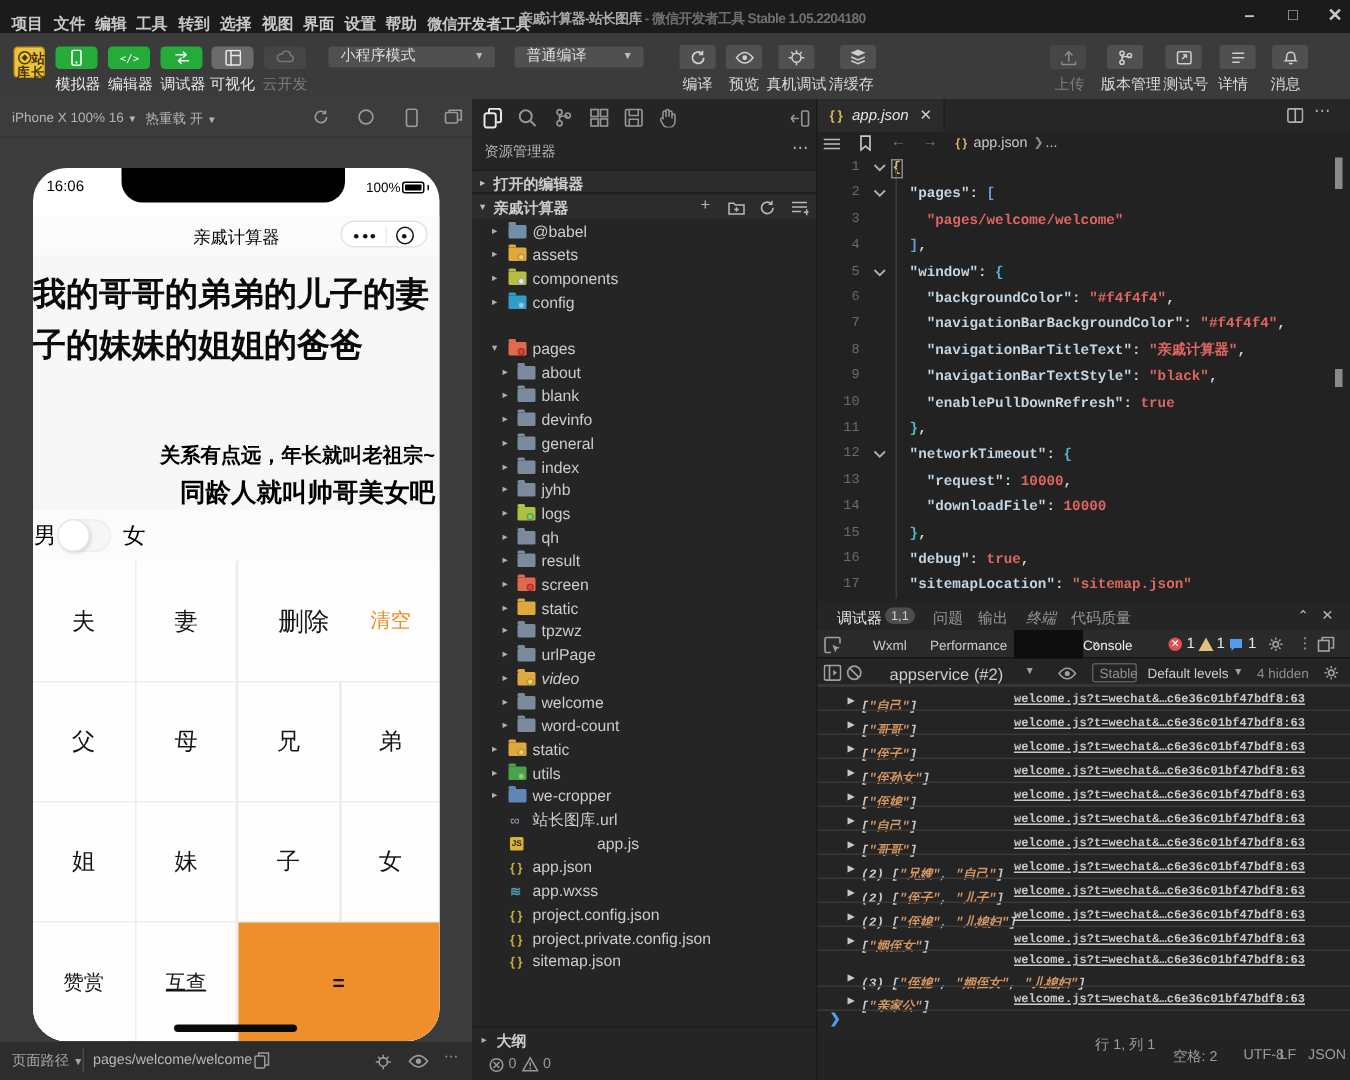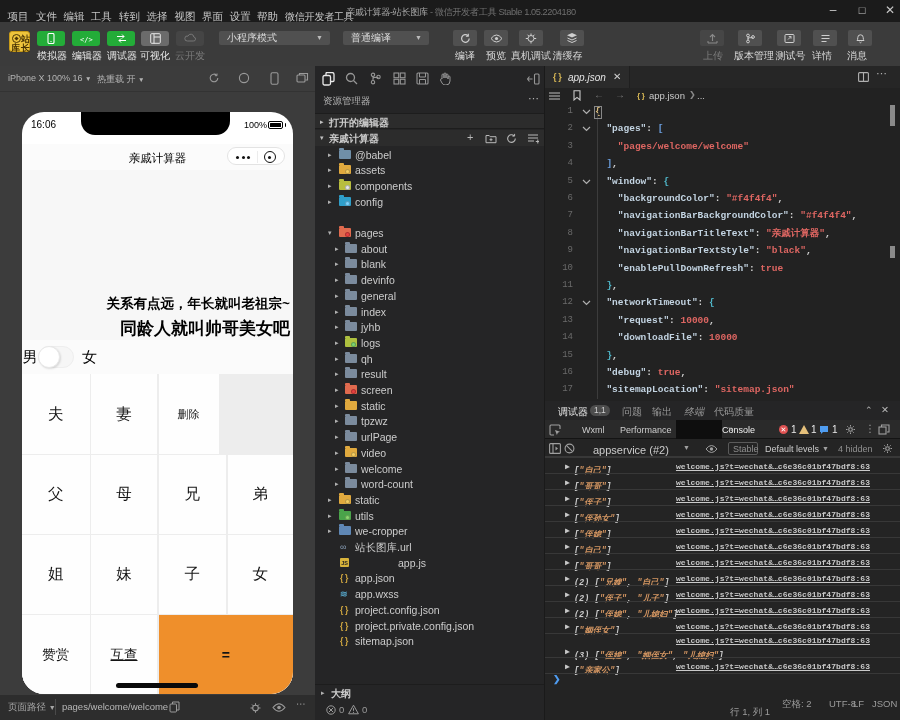--- a/index.html
+++ b/index.html
@@ -1,20 +1,20 @@
 <!DOCTYPE html>
 <html><head>
 <meta charset="utf-8">
 <style>
 * { margin:0; padding:0; box-sizing:border-box; }
 html,body { width:900px; height:720px; overflow:hidden; background:#1e1e1e;
   font-family:"Liberation Sans", sans-serif; }
 .abs { position:absolute; }
 
-#titlebar { position:absolute; left:0; top:0; width:900px; height:22px; background:#1b1b1b; }
+#titlebar { position:absolute; left:0; top:0; width:900px; height:22px; background:#1b1b1b;font-weight:bold; }
 #menus { position:absolute; left:8px; top:0; height:22px; line-height:22px; font-size:10.5px; color:#cccccc; letter-spacing:0; white-space:nowrap; }
 #menus span { margin-right:6.5px; }
 .winbtn { position:absolute; top:0; width:28px; height:22px; color:#c8c8c8; text-align:center; line-height:21px; font-size:12px; }
 
 #toolbar { position:absolute; left:0; top:22px; width:900px; height:44px; background:#3b3b3b; }
 .tbtn { position:absolute; top:9px; width:28px; height:15px; border-radius:3px; }
 .tbtn svg { display:block; margin:2px auto; }
 .tlabel { position:absolute; top:27px; font-size:10px; color:#e8e8e8; text-align:center; white-space:nowrap; }
 .tlabel2 { position:absolute; top:27px; font-size:10px; color:#dadada; text-align:center; white-space:nowrap; }
 .drop { position:absolute; top:9px; height:14px; background:#505050; border-radius:2px; color:#dcdcdc; font-size:10px; line-height:14px; }
@@ -225,34 +225,36 @@
         <div class="abs" style="left:8px; top:7.5px; width:3px; height:3px; background:#111; border-radius:50%;"></div>
         <div class="abs" style="left:13.5px; top:7.5px; width:3px; height:3px; background:#111; border-radius:50%;"></div>
         <div class="abs" style="left:19px; top:7.5px; width:3px; height:3px; background:#111; border-radius:50%;"></div>
         <div class="abs" style="left:28.5px; top:3px; width:1px; height:12px; background:#ececec;"></div>
         <div class="abs" style="left:35.5px; top:3px; width:12px; height:12px; border:1.6px solid #111; border-radius:50%;"></div>
         <div class="abs" style="left:40px; top:7.5px; width:3.2px; height:3.2px; background:#111; border-radius:50%;"></div>
       </div>
     </div>
 
     <div class="abs" style="left:0; top:58px; width:271px; height:524px; background:#f7f7f7;"></div>
+    <div class="abs" style="left:0; top:67px; width:270px; font-size:22px; font-weight:bold; color:#0a0a0a; line-height:33.5px; letter-spacing:0; white-space:nowrap;">我的哥哥的弟弟的儿子的妻<br>子的妹妹的姐姐的爸爸</div>
     <div class="abs" style="left:0; top:183px; width:268px; text-align:right; font-size:13.5px; font-weight:bold; color:#000;">关系有点远，年长就叫老祖宗~</div>
     <div class="abs" style="left:0; top:205px; width:268px; text-align:right; font-size:17px; font-weight:bold; color:#000;">同龄人就叫帅哥美女吧</div>
 
     <div class="abs" style="left:0; top:228px; width:271px; height:34px; background:#fbfbfb;">
       <div class="abs" style="left:0.5px; top:8px; font-size:15px; color:#000;">男</div>
       <div class="abs" style="left:15.5px; top:5.5px; width:36px; height:22px; background:#f6f6f6; border:1px solid #eee; border-radius:11px;"></div>
       <div class="abs" style="left:15.5px; top:5.5px; width:22px; height:22px; background:#fff; border:1px solid #e8e8e8; border-radius:50%; box-shadow:1px 1px 2px rgba(0,0,0,0.12);"></div>
       <div class="abs" style="left:60px; top:8px; font-size:15px; color:#000;">女</div>
     </div>
 
     <div id="keypad" class="abs" style="left:0; top:262px; width:271px; height:320px; background:#ededed;">
       <div class="kc" style="left:0; top:0; width:67.5px; height:80px;">夫</div>
       <div class="kc" style="left:69px; top:0; width:66px; height:80px;">妻</div>
-      <div class="kc" style="left:136.5px; top:0; width:60px; height:80px; font-size:11px;">删除</div>
+      <div class="kc" style="left:136.5px; top:0; width:88px; height:80px; font-size:17px;">删除</div>
+      <div class="kc" style="left:205.5px; top:0; width:65.5px; height:80px; font-size:13.5px; color:#f08c1e;">清空</div>
       <div class="kc" style="left:0; top:81px; width:67.5px; height:79px;">父</div>
       <div class="kc" style="left:69px; top:81px; width:66px; height:79px;">母</div>
       <div class="kc" style="left:136.5px; top:81px; width:67.5px; height:79px;">兄</div>
       <div class="kc" style="left:205.5px; top:81px; width:65.5px; height:79px;">弟</div>
       <div class="kc" style="left:0; top:161px; width:67.5px; height:79px;">姐</div>
       <div class="kc" style="left:69px; top:161px; width:66px; height:79px;">妹</div>
       <div class="kc" style="left:136.5px; top:161px; width:67.5px; height:79px;">子</div>
       <div class="kc" style="left:205.5px; top:161px; width:65.5px; height:79px;">女</div>
       <div class="kc" style="left:0; top:241px; width:67.5px; height:79px; font-size:13.5px;">赞赏</div>
       <div class="kc" style="left:69px; top:241px; width:66px; height:79px; font-size:13.5px;">
@@ -432,21 +434,21 @@
     </div>
 <div class="trow" style="top:363.1px;">
       <span class="tarr" style="left:20px;">▸</span>
       <span class="fold" style="left:30px; background:#7b8b9d;"></span>
       <span class="tlabel3" style="left:46px;">urlPage</span>
     </div>
 <div class="trow" style="top:378.8px;">
       <span class="tarr" style="left:20px;">▸</span>
       <span class="fold" style="left:30px; background:#e0a93e;"></span>
       <span class="abs" style="left:36px; top:7px; width:5px; height:5px; border-radius:50%; background:#f5cd60; border:0.5px solid rgba(0,0,0,0.25);"></span>
-      <span class="tlabel3" style="left:46px;">video</span>
+      <span class="tlabel3" style="left:46px;font-style:italic;">video</span>
     </div>
 <div class="trow" style="top:394.5px;">
       <span class="tarr" style="left:20px;">▸</span>
       <span class="fold" style="left:30px; background:#7b8b9d;"></span>
       <span class="tlabel3" style="left:46px;">welcome</span>
     </div>
 <div class="trow" style="top:410.2px;">
       <span class="tarr" style="left:20px;">▸</span>
       <span class="fold" style="left:30px; background:#7b8b9d;"></span>
       <span class="tlabel3" style="left:46px;">word-count</span>
@@ -705,18 +707,18 @@
     </svg>
   <span class="abs" style="left:24px; top:20px; font-size:9.5px; color:#9a9a9a;">0</span>
   <svg class="abs" style="left:33px; top:20px;" width="11" height="11" viewBox="0 0 11 11">
       <path d="M5.5 1.2 L10.4 9.8 H0.6 Z" fill="none" stroke="#9a9a9a" stroke-width="1"></path>
       <path d="M5.5 4.2 v2.6" stroke="#9a9a9a" stroke-width="1"></path>
       <circle cx="5.5" cy="8.3" r="0.6" fill="#9a9a9a"></circle>
     </svg>
   <span class="abs" style="left:47px; top:20px; font-size:9.5px; color:#9a9a9a;">0</span>
 </div>
 <div id="statusright">
-  <span class="abs" style="left:185px; top:16px;">行 1, 列 1</span>
+  <span class="abs" style="left:185px; top:0;">行 1, 列 1</span>
   <span class="abs" style="left:237px; top:8px;">空格: 2</span>
   <span class="abs" style="left:284px; top:8px;">UTF-8</span>
   <span class="abs" style="left:308px; top:8px;">LF</span>
   <span class="abs" style="left:327px; top:8px;">JSON</span>
 </div>
 
 </body></html>

